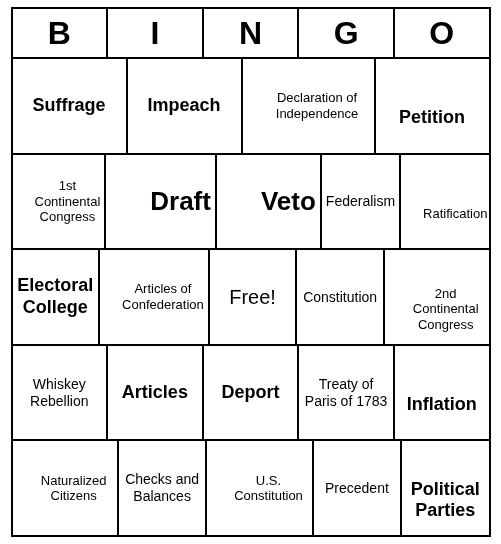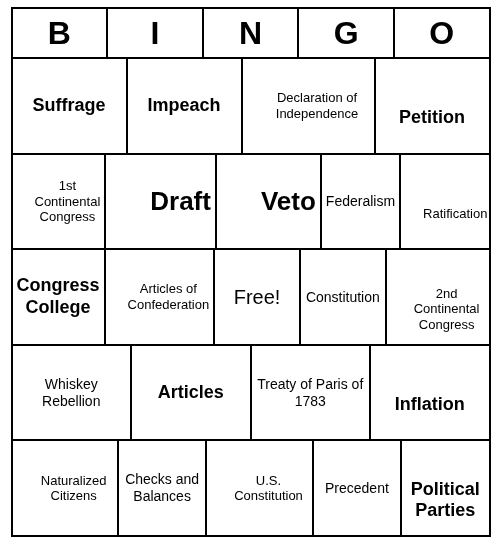--- a/index.html
+++ b/index.html
@@ -116,29 +116,30 @@
         <div class="bingo-cell medium">Petition</div>
       </div>
       <div class="bingo-row">
         <div class="bingo-cell small">1st Continental Congress</div>
         <div class="bingo-cell large">Draft</div>
         <div class="bingo-cell large">Veto</div>
         <div class="bingo-cell">Federalism</div>
         <div class="bingo-cell small">Ratification</div>
       </div>
       <div class="bingo-row">
-        <div class="bingo-cell medium">Congress College</div>
+        <div class="bingo-cell medium">Electoral College</div>
         <div class="bingo-cell small">Articles of Confederation</div>
         <div class="bingo-cell free">Free!</div>
         <div class="bingo-cell">Constitution</div>
         <div class="bingo-cell small">2nd Continental Congress</div>
       </div>
       <div class="bingo-row">
         <div class="bingo-cell">Whiskey Rebellion</div>
         <div class="bingo-cell medium">Articles</div>
+        <div class="bingo-cell medium">Deport</div>
         <div class="bingo-cell">Treaty of Paris of 1783</div>
         <div class="bingo-cell medium">Inflation</div>
       </div>
       <div class="bingo-row">
         <div class="bingo-cell small">Naturalized Citizens</div>
         <div class="bingo-cell">Checks and Balances</div>
         <div class="bingo-cell small">U.S. Constitution</div>
         <div class="bingo-cell">Precedent</div>
         <div class="bingo-cell medium">Political Parties</div>
       </div>

